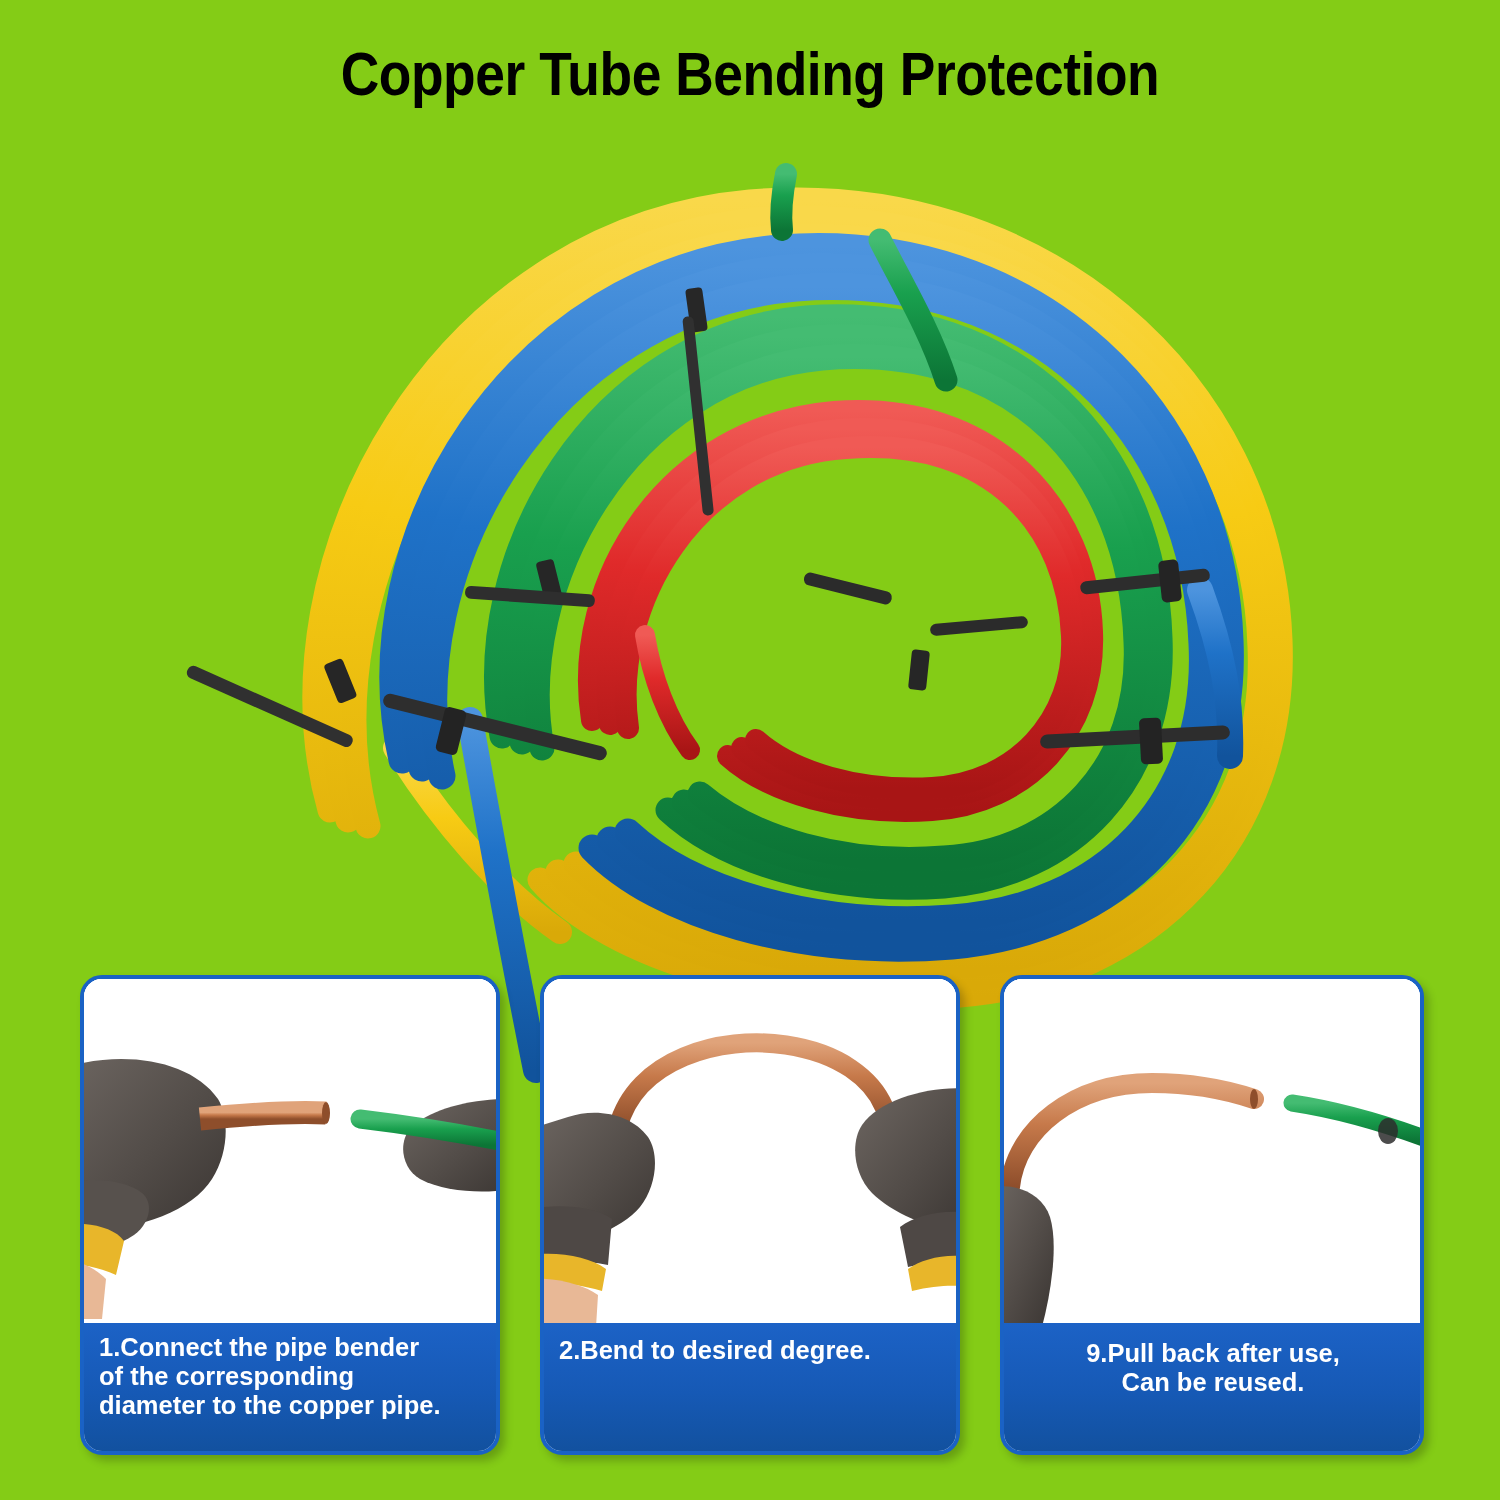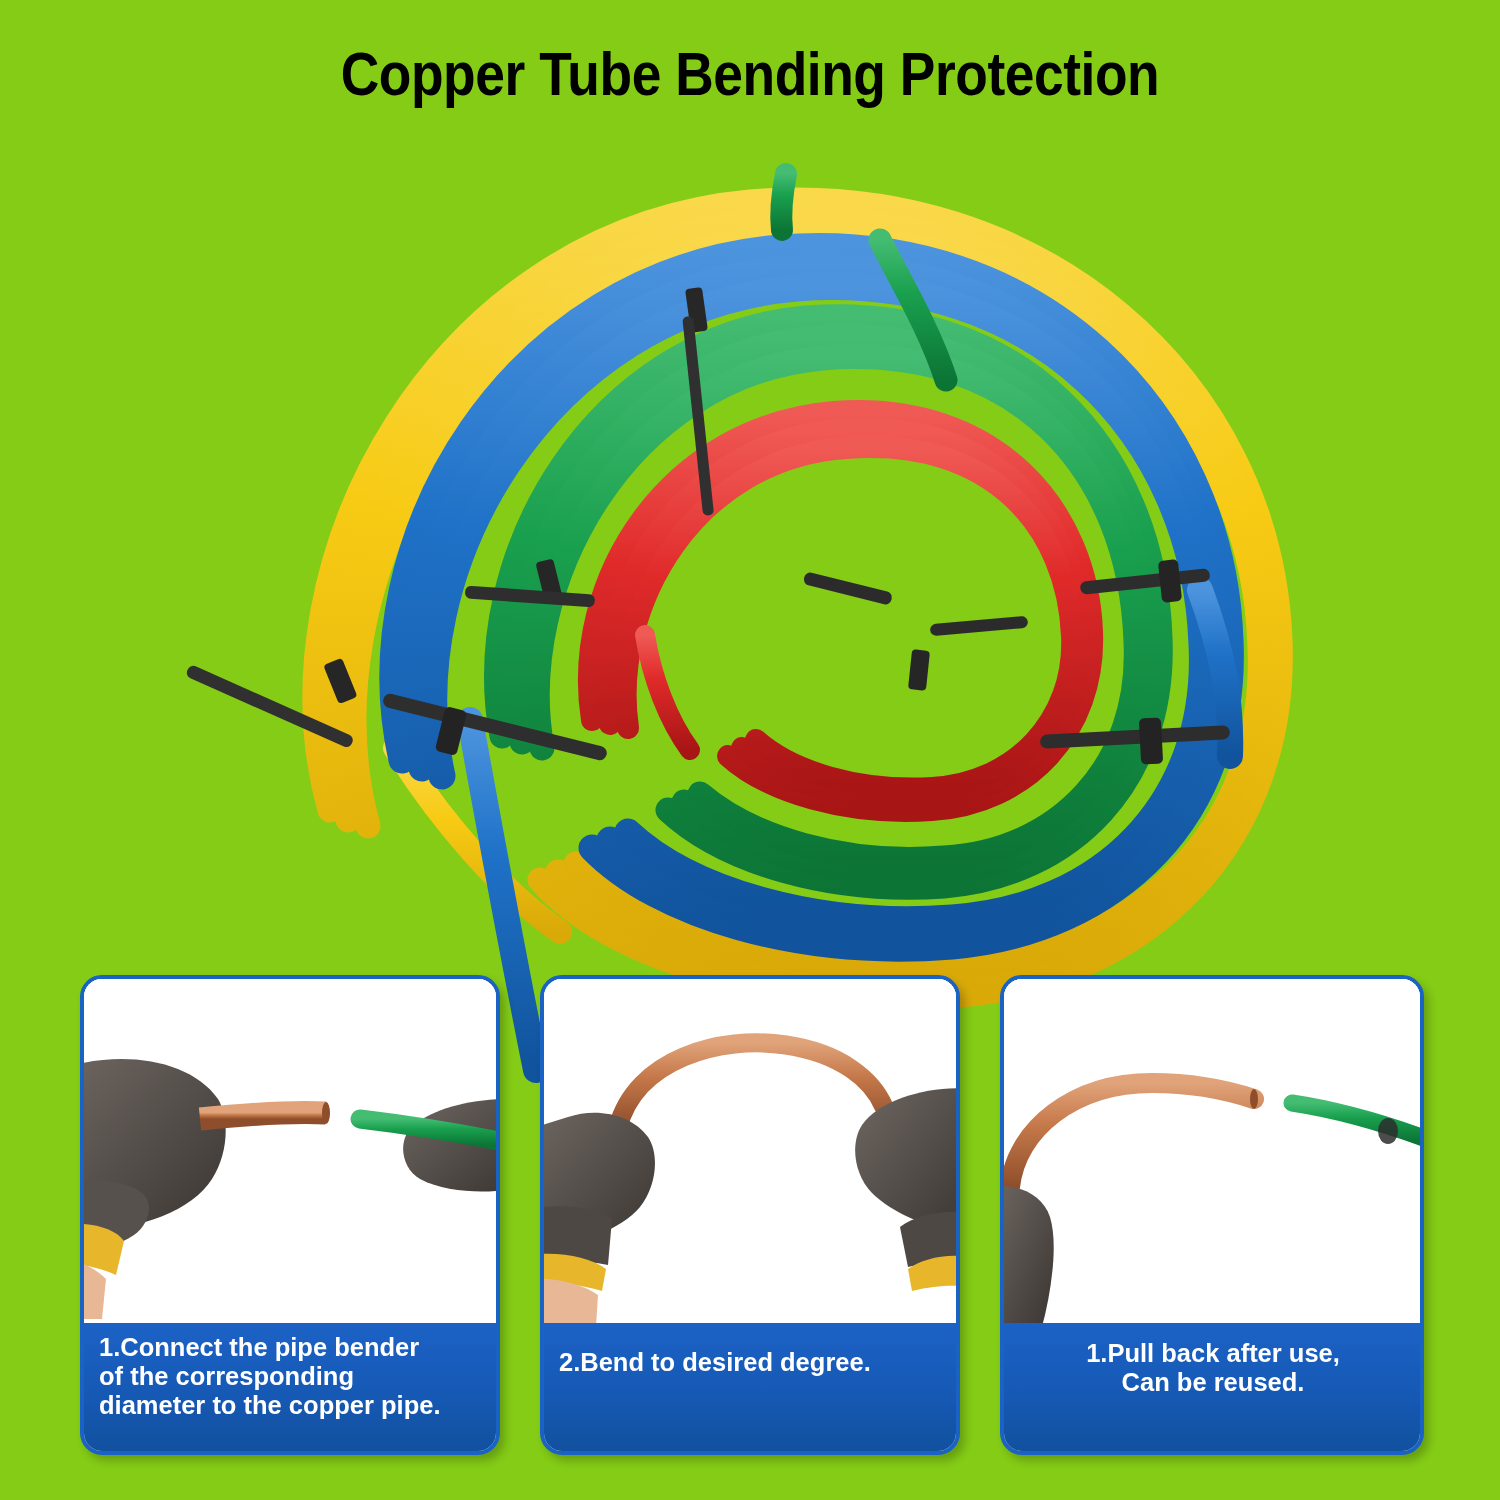--- a/index.html
+++ b/index.html
@@ -81,21 +81,21 @@
     background: linear-gradient(180deg,#1c62c6 0%, #1659b5 55%, #12519f 100%);
     color: #ffffff;
     font-family: "Liberation Sans", sans-serif;
     font-weight: bold;
     font-size: 25.5px;
     line-height: 1.14;
     padding: 10px 13px 0 15px;
     white-space: pre-line;
   }
   #caption-3 { text-align: center; padding-top: 16px; }
-  #caption-2 { padding-top: 25px; }
+  #caption-2 { padding-top: 13px; }
 
   
 </style>
 </head>
 <body>
 
 <div id="page">
 
   <div id="title">Copper Tube Bending Protection</div>
 
@@ -287,17 +287,17 @@
         <g>
           <path d="M-10 208 C 14 204, 40 214, 48 238 C 56 264, 50 310, 40 348 L -10 348 Z" fill="url(#gGlove)"></path>
         </g>
 
         <g>
           <path d="M290 124 C 330 130, 382 144, 430 162" stroke="url(#gGrn)" stroke-width="17" fill="none" stroke-linecap="round"></path>
           <ellipse cx="386" cy="152" rx="10" ry="13" fill="#2d2d2d" opacity="0.85"></ellipse>
         </g>
       </svg>
     </div>
-    <div class="caption" id="caption-3">1.Pull back after use,
+    <div class="caption" id="caption-3">9.Pull back after use,
 Can be reused.</div>
   </div>
 
 </div>
 
 </body></html>

